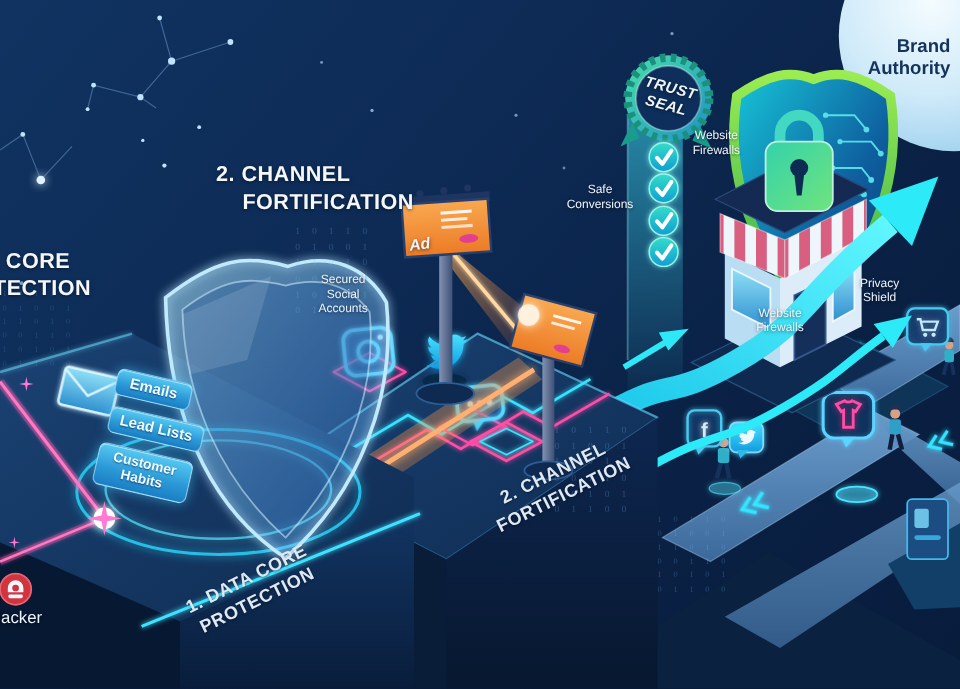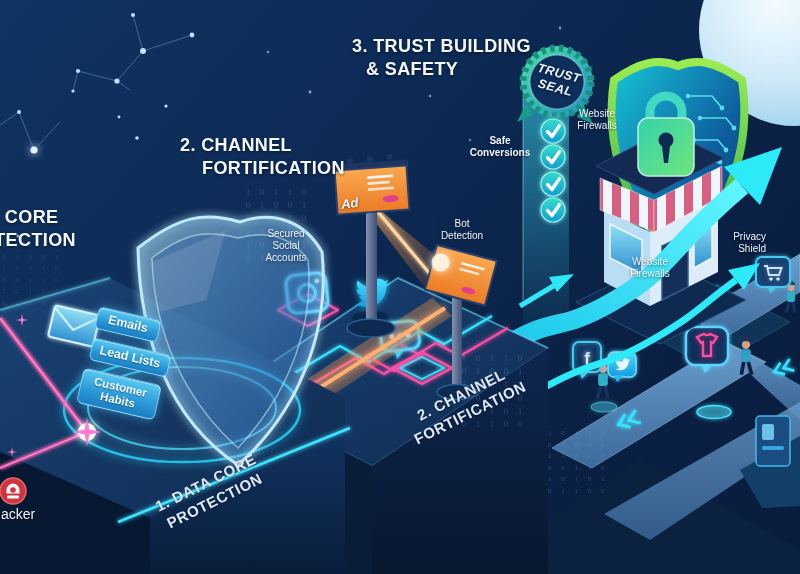--- a/index.html
+++ b/index.html
@@ -408,46 +408,42 @@
   </g>
 
   <g>
     <circle cx="13" cy="491" r="13" fill="#cf3440" stroke="#e86570" stroke-width="1.5"></circle>
     <path d="M13,483.5 a6.5,6.5 0 0 1 6.5,6.5 v3.5 h-13 V490 a6.5,6.5 0 0 1 6.5,-6.5 Z" fill="#f4f6fa"></path>
     <circle cx="13" cy="490" r="2.8" fill="#cf3440"></circle>
     <rect x="7" y="495.5" width="12" height="3" rx="1.2" fill="#f4f6fa"></rect>
   </g>
 </svg>
 
-<div class="heading" style="left:352px;top:35px;">
-  <div class="hline">3. TRUST BUILDING</div>
-  <div class="hline" style="padding-left:14px;">&amp; SAFETY</div>
-</div>
 <div class="heading" style="left:180px;top:134px;">
   <div class="hline">2. CHANNEL</div>
   <div class="hline" style="padding-left:22px;">FORTIFICATION</div>
 </div>
 <div class="heading" style="left:-70px;top:206px;">
   <div class="hline">1. DATA CORE</div>
   <div class="hline" style="padding-left:24px;">PROTECTION</div>
 </div>
 
+<div class="label" style="left:700px;top:30px;width:92px;text-align:right;color:#14335d;font-size:15.5px;font-weight:bold;text-shadow:none;">Brand
+Authority</div>
 
 <div class="label c" style="left:246px;top:228px;width:80px;">Secured
 Social
 Accounts</div>
-<div class="label c" style="left:460px;top:135px;width:80px;font-weight:bold;">Safe
+<div class="label c" style="left:460px;top:153px;width:80px;">Safe
 Conversions</div>
-<div class="label c" style="left:422px;top:218px;width:80px;">Bot
-Detection</div>
 <div class="label c" style="left:566px;top:108px;width:62px;">Website
 Firewalls</div>
 <div class="label c" style="left:617px;top:256px;width:66px;">Website
 Firewalls</div>
-<div class="label c" style="left:700px;top:231px;width:66px;text-align:right;">Privacy
+<div class="label c" style="left:700px;top:231px;width:66px;">Privacy
 Shield</div>
 <div class="label c" style="left:-12px;top:506px;width:50px;font-size:14px;">Hacker</div>
 
 <div class="label c" style="left:527px;top:66px;width:60px;font-size:12.5px;font-weight:bold;font-style:italic;transform:rotate(15deg);letter-spacing:.5px;">TRUST
 SEAL</div>
 
 <div class="label" style="left:341px;top:195px;width:30px;font-size:13px;font-weight:bold;font-style:italic;transform:rotate(-8deg);">Ad</div>
 
 <div class="plat" style="left:130px;top:472px;width:160px;transform:rotate(-26.5deg);">1. DATA CORE
 PROTECTION</div>

